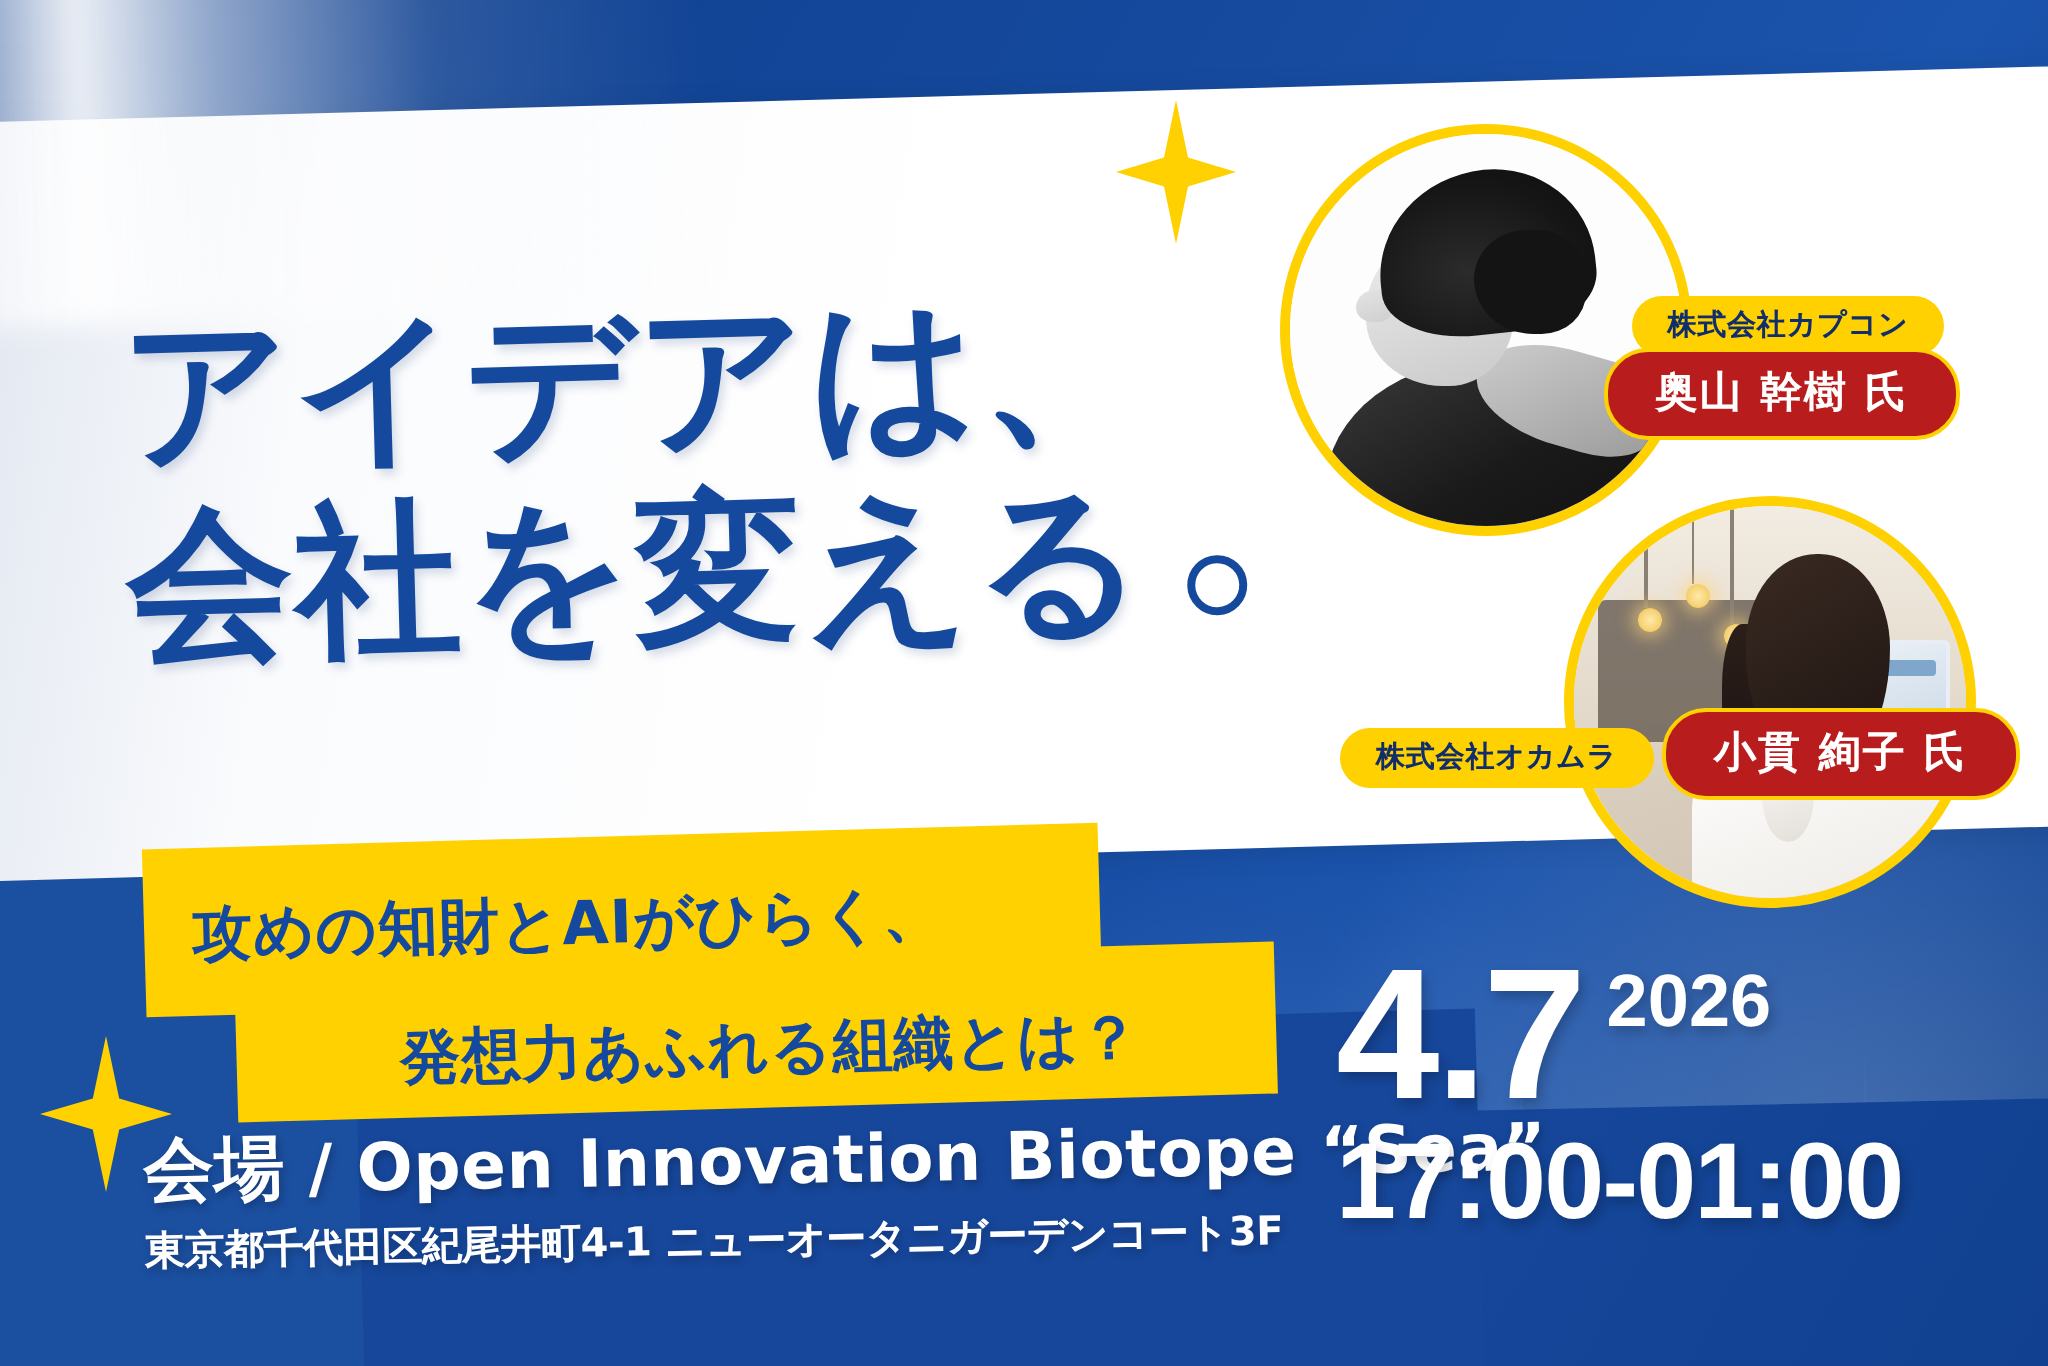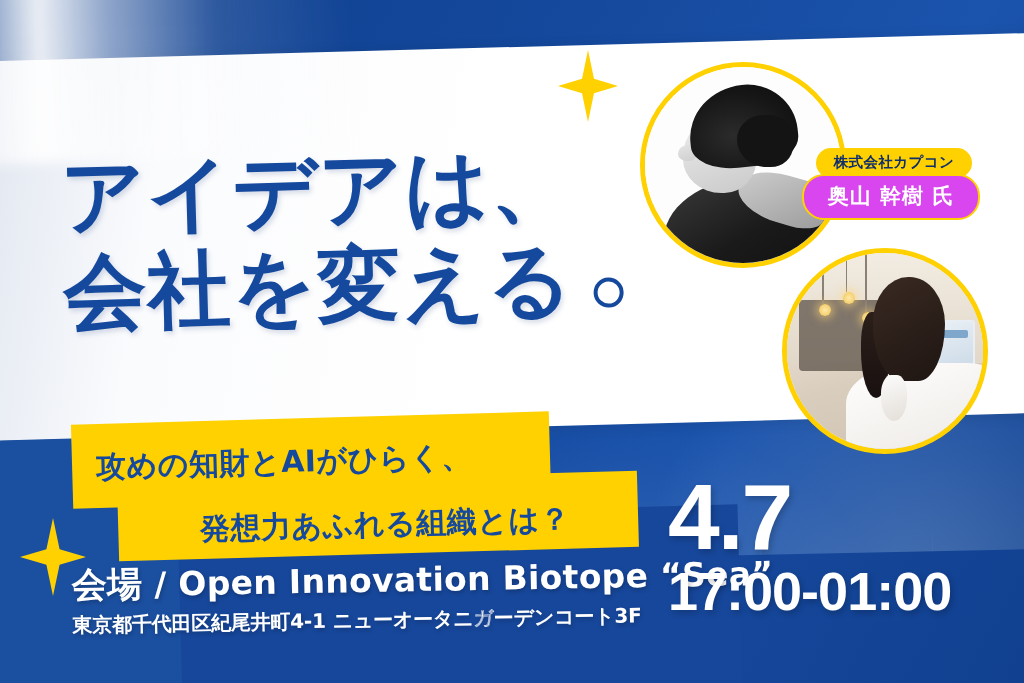--- a/index.html
+++ b/index.html
@@ -196,21 +196,21 @@
   
   .badge{position:absolute;}
   .badge .company{
     background:#FFD100;color:#0F2E6B;font-weight:bold;
     font-family:"DejaVu Sans","Liberation Sans",sans-serif;
     font-size:14.5px;letter-spacing:.4px;
     padding:5px 18px 6px;border-radius:16px;display:inline-block;
     white-space:nowrap;
   }
   .badge .person{
-    background:#d946ef;color:#ffffff;font-weight:bold;
+    background:#b91c1c;color:#ffffff;font-weight:bold;
     font-family:"DejaVu Sans","Liberation Sans",sans-serif;
     font-size:21px;letter-spacing:1px;
     padding:6px 24px 8px;border-radius:22px;display:inline-block;
     border:2.5px solid #FFD100;white-space:nowrap;
     margin-top:-4px;
   }
   .badge-1{left:758px;top:148px;text-align:center;}
   .badge-1 .company{margin-left:6px;}
   .badge-2{left:666px;top:358px;text-align:center;}
   .badge-2 .company{margin-left:4px;}
@@ -326,32 +326,37 @@
       <div class="hair-w"></div>
       <div class="ribbon"></div>
     </div>
   </div>
 
   <div class="badge badge-1">
     <div class="company">株式会社カプコン</div>
     <div class="person">奥山 幹樹 氏</div>
   </div>
 
+  <div class="badge badge-2">
+    <div class="company">株式会社オカムラ</div>
+    <div class="person">小貫 絢子 氏</div>
+  </div>
 
   <div class="venue">
     <div class="v1">
       <span class="jp">会場</span>
       <span>/</span>
       <span>Open Innovation Biotope “Sea”</span>
     </div>
     <div class="v2">東京都千代田区紀尾井町4-1 ニューオータニガーデンコート3F</div>
   </div>
 
   <div class="date">
     <div class="row">
       <div class="big">4.7</div>
       <div class="ymd">
+        <div>2026</div>
       </div>
     </div>
     <div class="time">17:00-01:00</div>
   </div>
 
 </div>
 
 </body></html>

